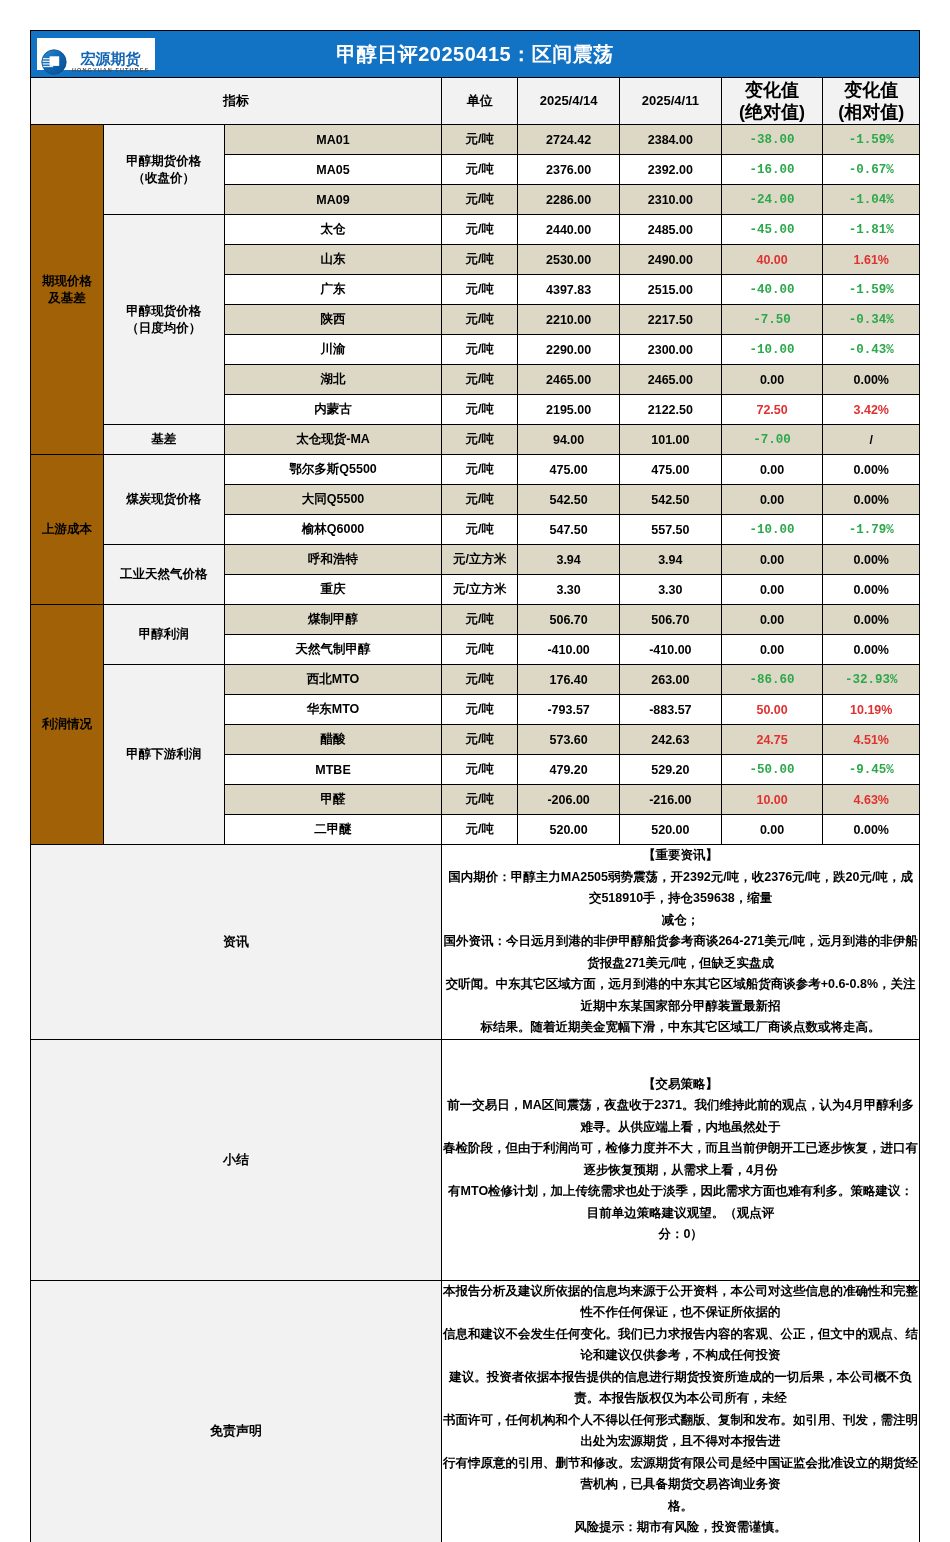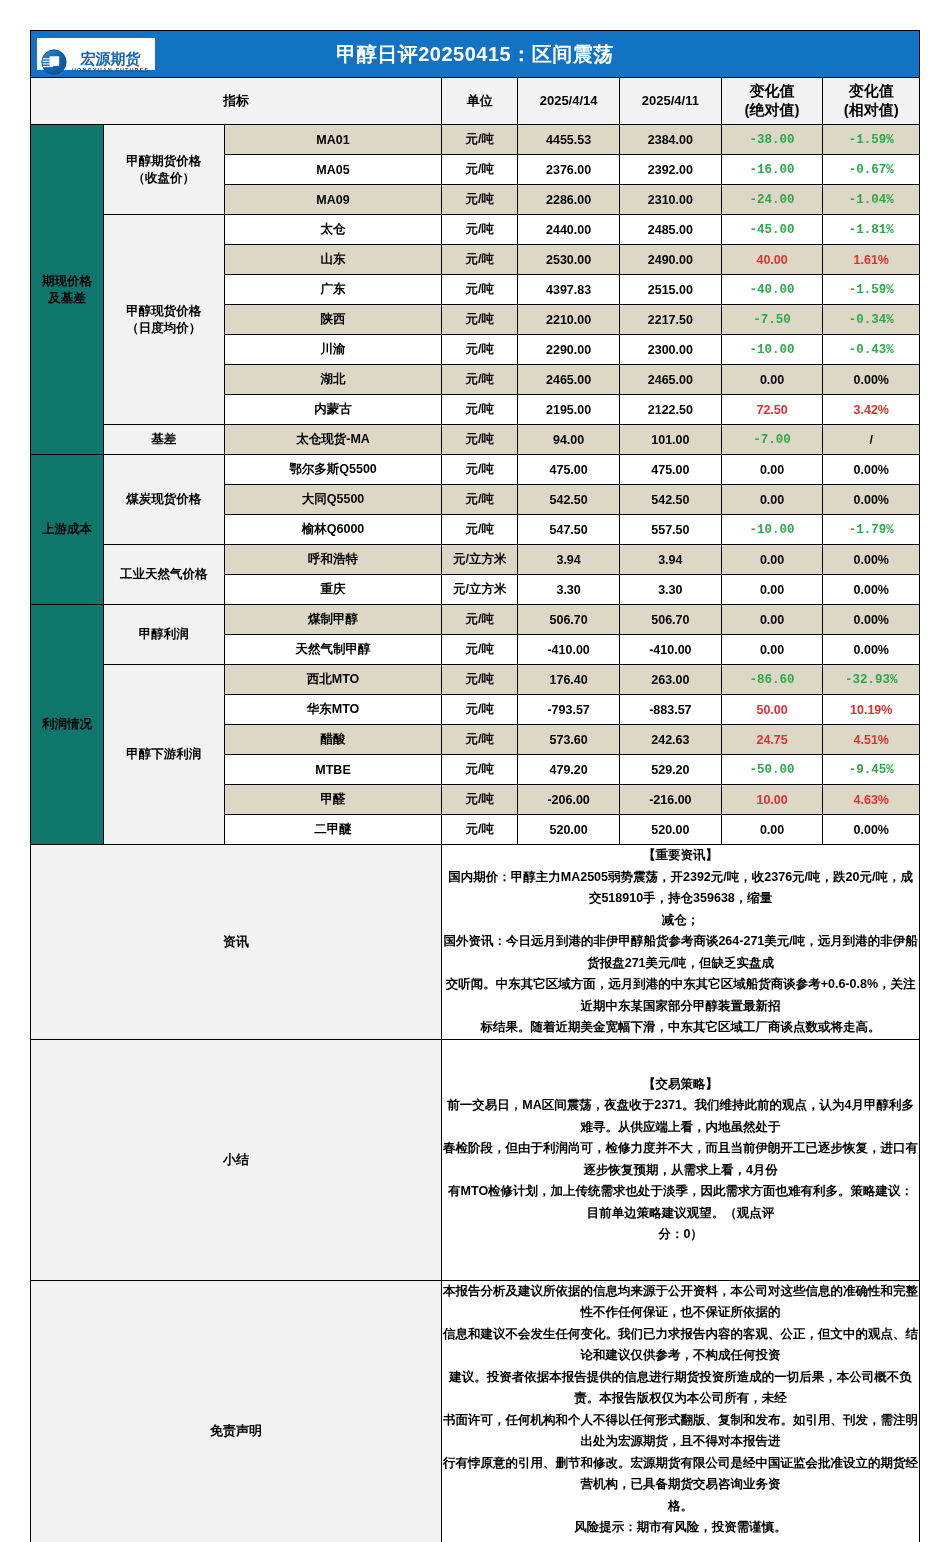--- a/index.html
+++ b/index.html
@@ -93,29 +93,29 @@
     z-index: 2;
   }
 
   
   .colhead {
     background: #F2F2F2;
     height: 46px;
     font-size: 13px;
     line-height: 1.25;
   }
-  .colhead.two-line { font-size: 15px; }
+  .colhead.two-line { font-size: 18px; }
 
   
   tr.datarow { height: 30px; }
   tr.datarow td { font-size: 12.5px; }
   td.beige { background: #DDD8C6; }
   td.white { background: #FFFFFF; }
 
-  td.sec-col  { font-size: 13px; background: #0f766e; }
+  td.sec-col  { font-size: 13px; background: #a16207; }
   td.grp-col  { font-size: 13px; background: #F2F2F2; line-height: 1.35; }
   td.item-col { font-size: 13px; }
   td.unit-col { font-size: 12.5px; font-weight: normal; }
   td.num-col  { font-size: 12.5px; font-weight: normal; }
   td.chg-col  { font-size: 12.5px; font-weight: normal; }
 
   .up   { color: #E03131; }
   .down { color: #2BA84A; font-family: Liberation Mono, monospace; }
   .flat { color: #000000; }
 
@@ -208,21 +208,21 @@
           <td class="sec-col" rowspan="11">
             <div>期现价格</div>
             <div>及基差</div>
           </td>
           <td class="grp-col" rowspan="3">
             <div>甲醇期货价格</div>
             <div>（收盘价）</div>
           </td>
           <td class="item-col beige"><span>MA01</span></td>
           <td class="unit-col beige"><span>元/吨</span></td>
-          <td class="num-col beige"><span>4455.53</span></td>
+          <td class="num-col beige"><span>2724.42</span></td>
           <td class="num-col beige"><span>2384.00</span></td>
           <td class="chg-col beige "><span class="down">-38.00</span></td>
           <td class="chg-col beige "><span class="down">-1.59%</span></td>
         </tr>
         <tr class="datarow">
           <td class="item-col white"><span>MA05</span></td>
           <td class="unit-col white"><span>元/吨</span></td>
           <td class="num-col white"><span>2376.00</span></td>
           <td class="num-col white"><span>2392.00</span></td>
           <td class="chg-col white "><span class="down">-16.00</span></td>

